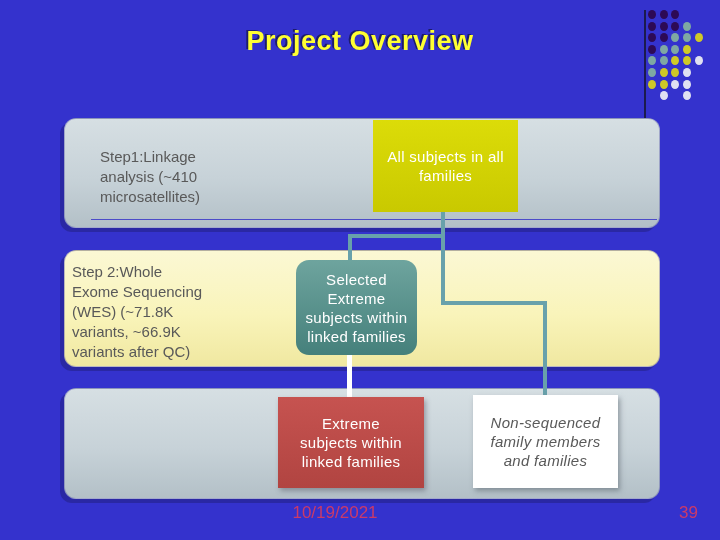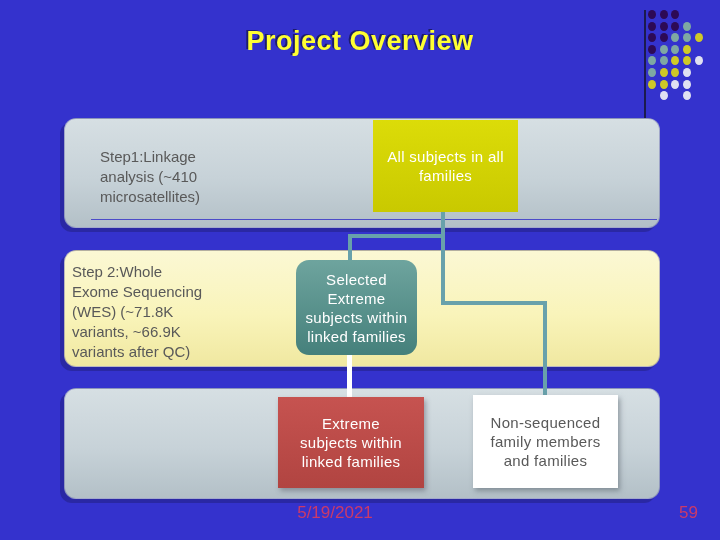--- a/index.html
+++ b/index.html
@@ -47,21 +47,21 @@
   .nodebox .lbl { white-space:pre-line; }
   .box-yellow { left:373px; top:120px; width:145px; height:92px;
     background:linear-gradient(180deg,#dcdc08 0%,#c9c900 100%); }
   .box-teal   { left:280px; top:260px; width:121px; height:95px; border-radius:13px;
     background:linear-gradient(180deg,#6ea49e 0%,#45807b 100%);margin-left:16px; }
   .box-red    { left:278px; top:397px; width:146px; height:91px;
     background:linear-gradient(180deg,#c65350 0%,#b14441 100%);
     box-shadow:2px 3px 5px rgba(80,80,95,0.45); }
   .box-white  { left:473px; top:395px; width:145px; height:93px;
     background:#ffffff; color:#595959;
-    box-shadow:2px 3px 5px rgba(90,100,110,0.55); }
+    box-shadow:2px 3px 5px rgba(90,100,110,0.55);font-style:italic; }
   
   .conn { position:absolute; z-index:2; background:#68a1ab; }
   .conn.white { background:#ffffff; }
   .cA { left:441px; top:210px; width:4px;  height:95px; }  
   .cB { left:348px; top:234px; width:97px; height:4px;  }  
   .cC { left:348px; top:234px; width:4px;  height:28px; }  
   .cD { left:441px; top:301px; width:106px;height:4px;  }  
   .cE { left:543px; top:301px; width:4px;  height:96px; }  
   .cF { left:347px; top:352px; width:5px;  height:47px; }  
   
@@ -148,16 +148,16 @@
     <span class="lbl">Extreme
 subjects within
 linked families</span>
   </div>
   <div class="nodebox box-white">
     <span class="lbl">Non-sequenced
 family members
 and families</span>
   </div>
 
-  <div class="date">5/19/2021</div>
-  <div class="page">59</div>
+  <div class="date">10/19/2021</div>
+  <div class="page">39</div>
 
 </div>
 
 </body></html>

